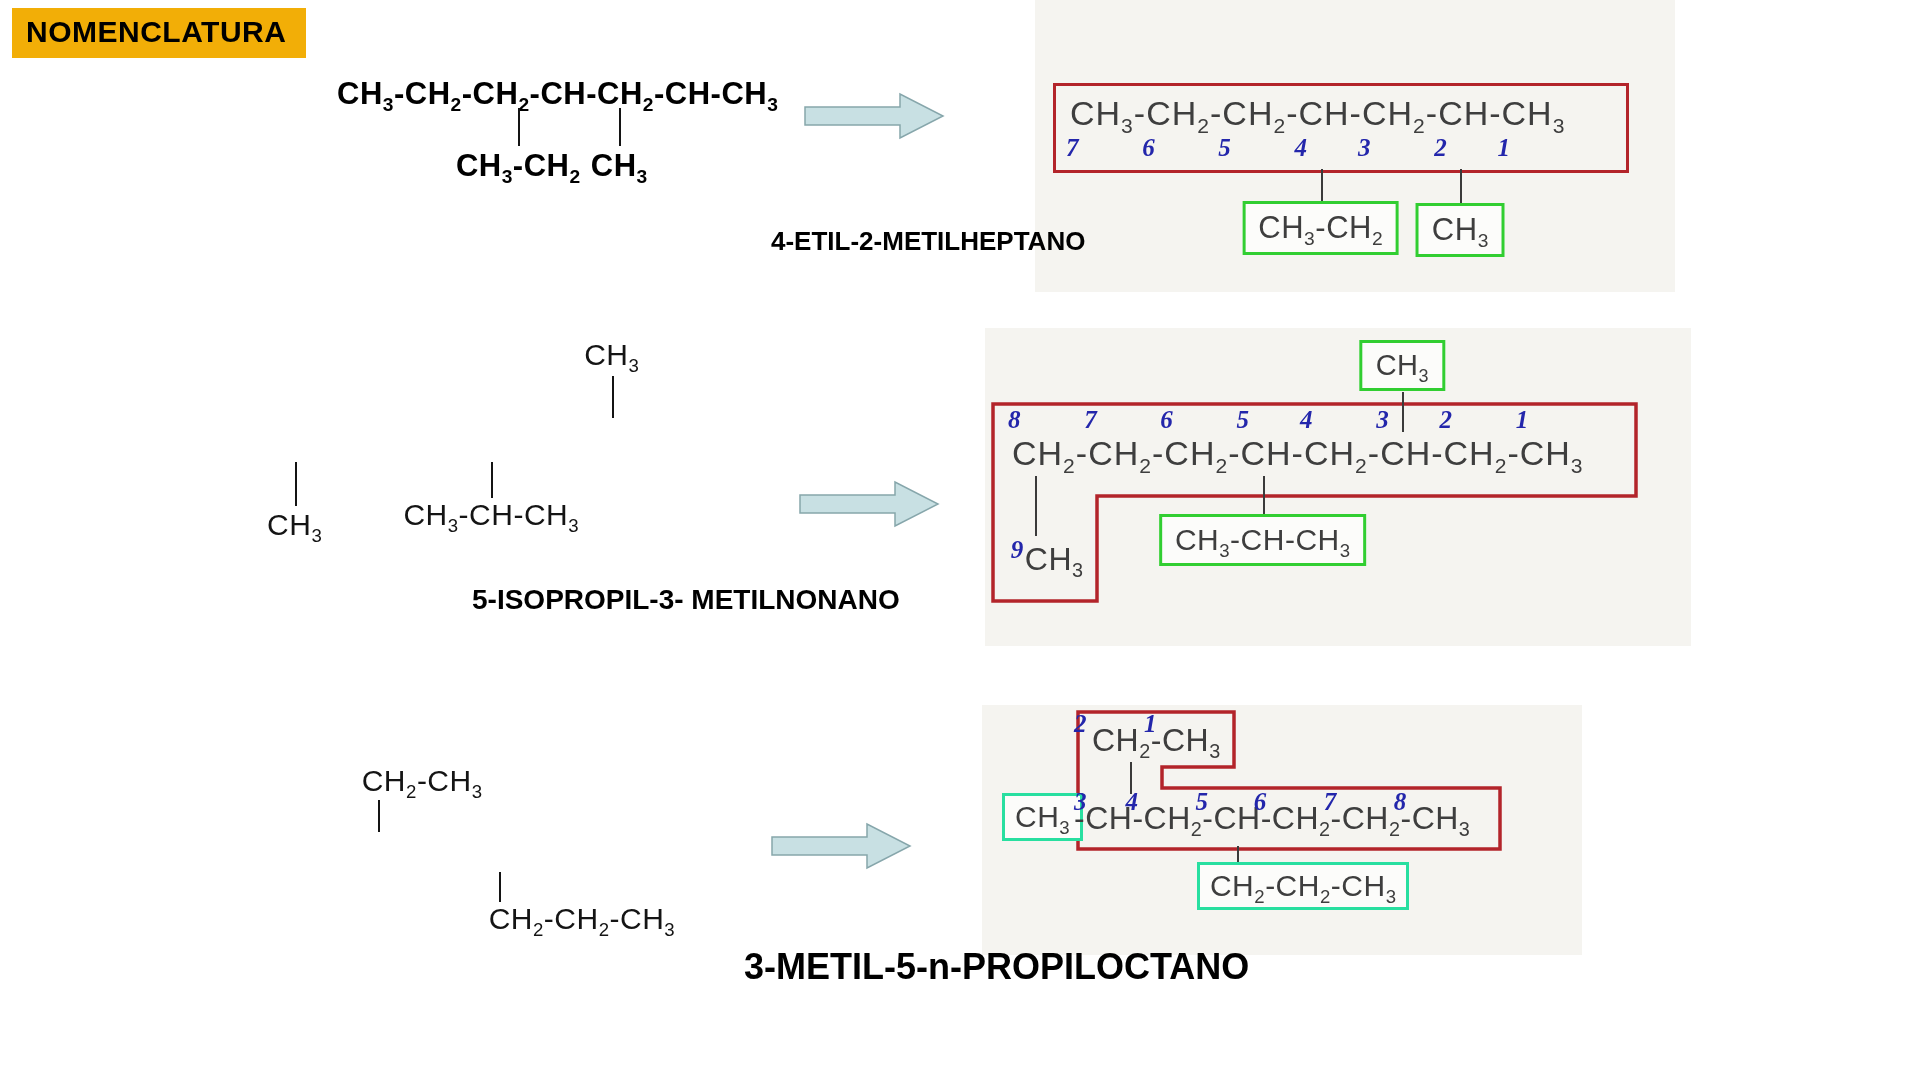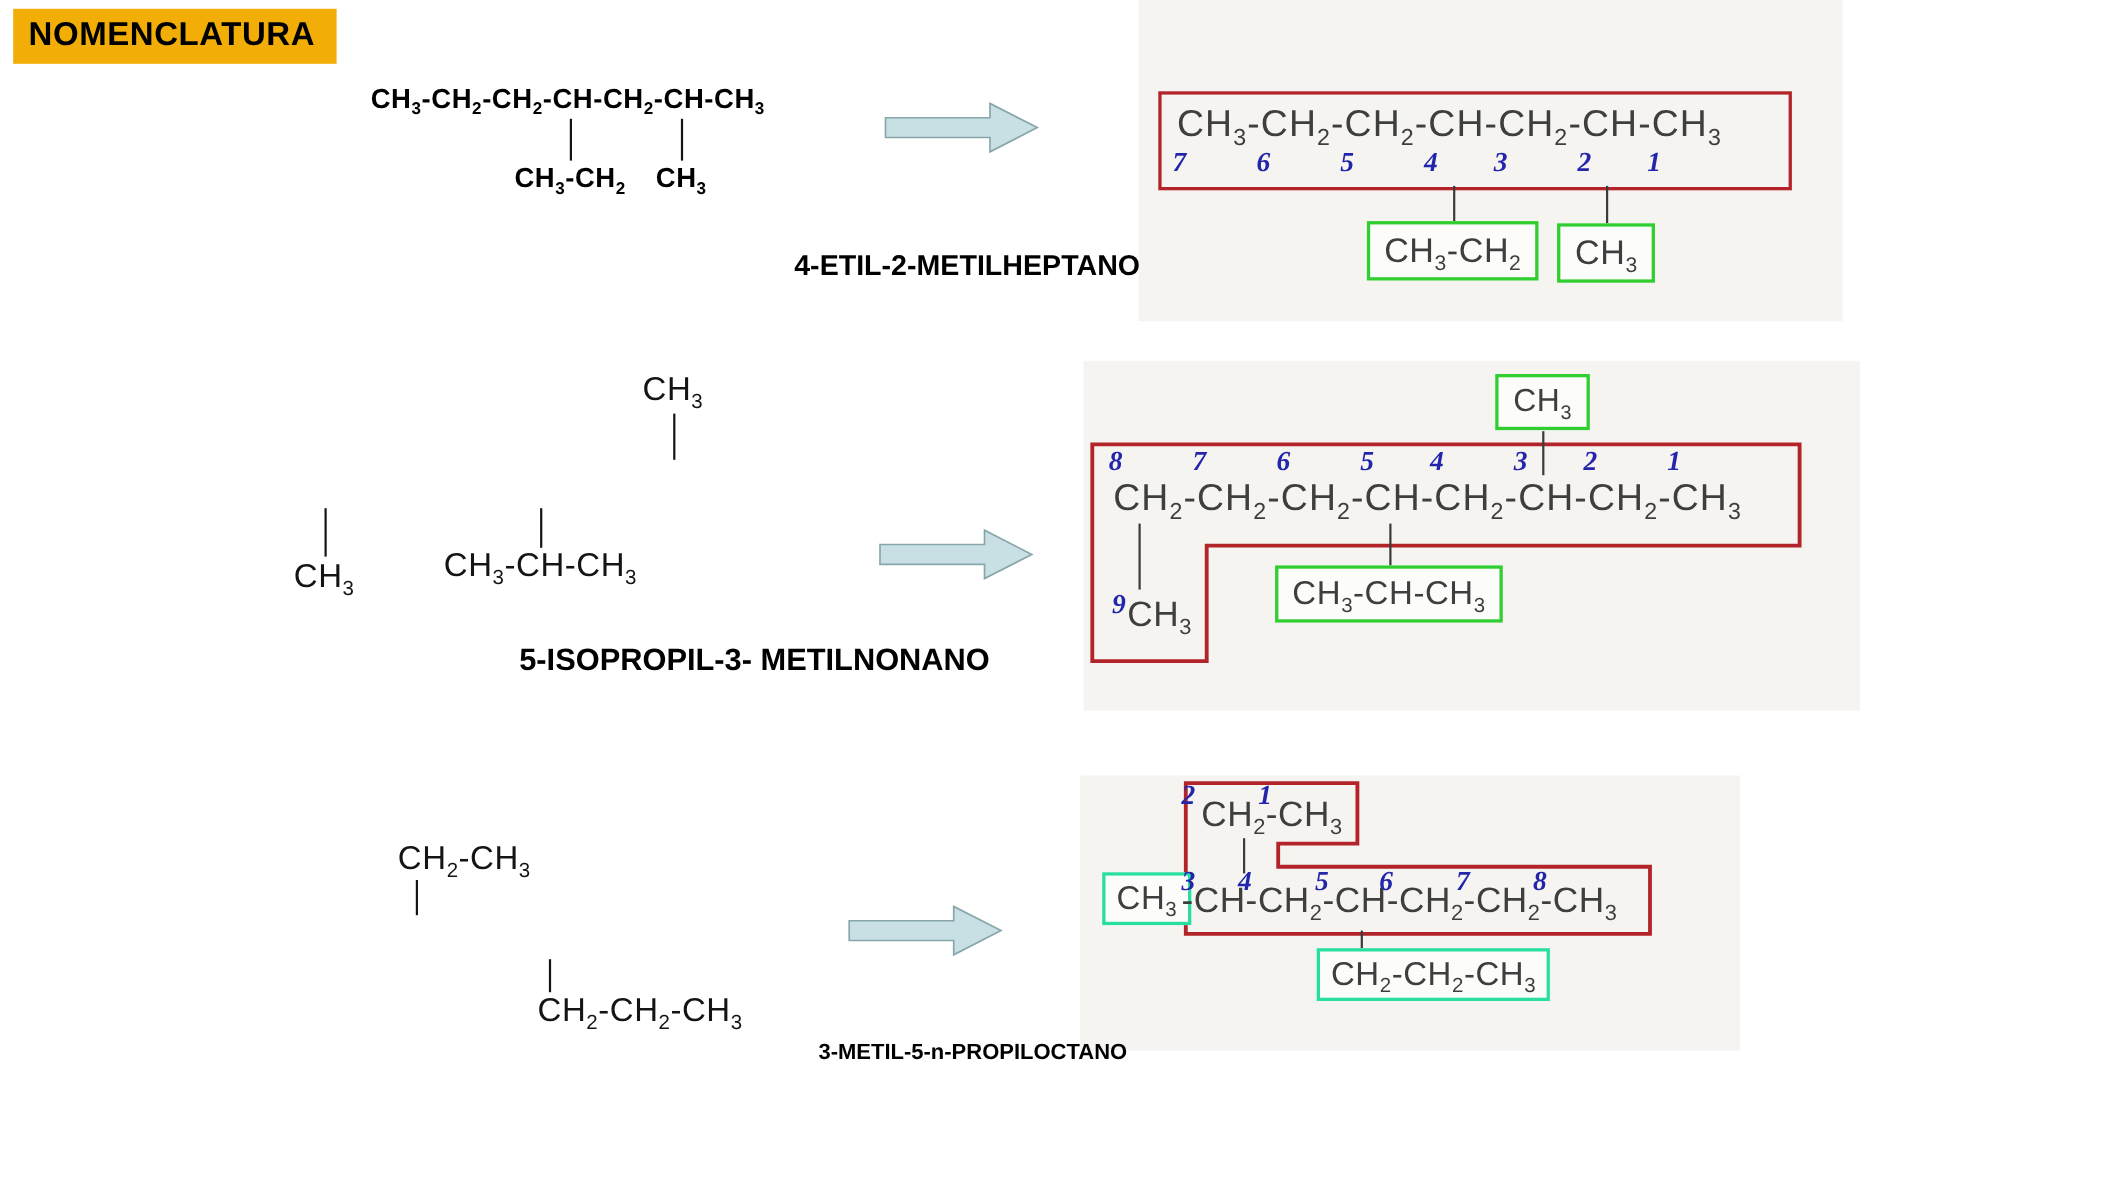--- a/index.html
+++ b/index.html
@@ -5,21 +5,21 @@
   html,body{margin:0;padding:0;background:#fff;}
   #canvas{position:relative;width:1920px;height:1080px;background:#ffffff;overflow:hidden;
           font-family:"Liberation Sans",sans-serif;}
   .abs{position:absolute;}
   .ctr{transform:translateX(-50%);}
   #title{left:12px;top:8px;background:#F2AE07;color:#000;font-size:30px;font-weight:bold;
          padding:7px 20px 9px 14px;letter-spacing:0.5px;}
   .panel{background:#F5F4F0;}
   
   .fL{color:#141414;font-size:30px;letter-spacing:0.5px;white-space:nowrap;}
-  .fLb{color:#000;font-size:25px;font-weight:bold;letter-spacing:0.5px;white-space:nowrap;}
+  .fLb{color:#000;font-size:31px;font-weight:bold;letter-spacing:0.5px;white-space:nowrap;}
   .fR{color:#3E3E3E;font-size:34px;letter-spacing:1px;white-space:nowrap;}
   .fR2{color:#3E3E3E;font-size:32px;letter-spacing:0.5px;white-space:nowrap;}
   .fR3{color:#3E3E3E;font-size:30px;letter-spacing:0.5px;white-space:nowrap;}
   sub{font-size:62%;line-height:0;}
   .grp{position:relative;display:inline-block;}
   .cnum{position:absolute;font-family:"Liberation Serif",serif;font-style:italic;font-weight:bold;
         font-size:25px;color:#2326AB;letter-spacing:0;}
   .cnum.below{left:-4px;top:40px;}
   .cnum.above{left:-4px;top:-28px;}
   .cnum.inline{left:-18px;top:-12px;}
@@ -29,23 +29,23 @@
   
   .bond{width:2px;background:#141414;}
   .bondR{width:2px;background:#3a3a3a;}
   
   .redbox{border:3px solid #B3242A;}
   .gbox{border:3px solid #31CE31;background:#FCFCFA;display:flex;align-items:center;justify-content:center;
         padding:6px 13px;}
   .tbox{border:3px solid #28DFA0;background:#FCFCFA;display:flex;align-items:center;justify-content:center;
         padding:4px 10px;}
   .caption{color:#000;font-weight:bold;white-space:nowrap;}
-  #cap1{left:722px;top:226px;font-size:26px;}
+  #cap1{left:771px;top:226px;font-size:26px;}
   #cap2{left:472px;top:584px;font-size:28px;}
-  #cap3{left:744px;top:946px;font-size:20px;}
+  #cap3{left:744px;top:946px;font-size:36px;}
   svg.arrow{overflow:visible;}
 </style>
 </head>
 <body>
 
 <div id="canvas">
 
   <div id="title" class="abs">NOMENCLATURA</div>
 
   <div class="abs panel" style="left:1035px;top:0px;width:640px;height:292px;"></div>

